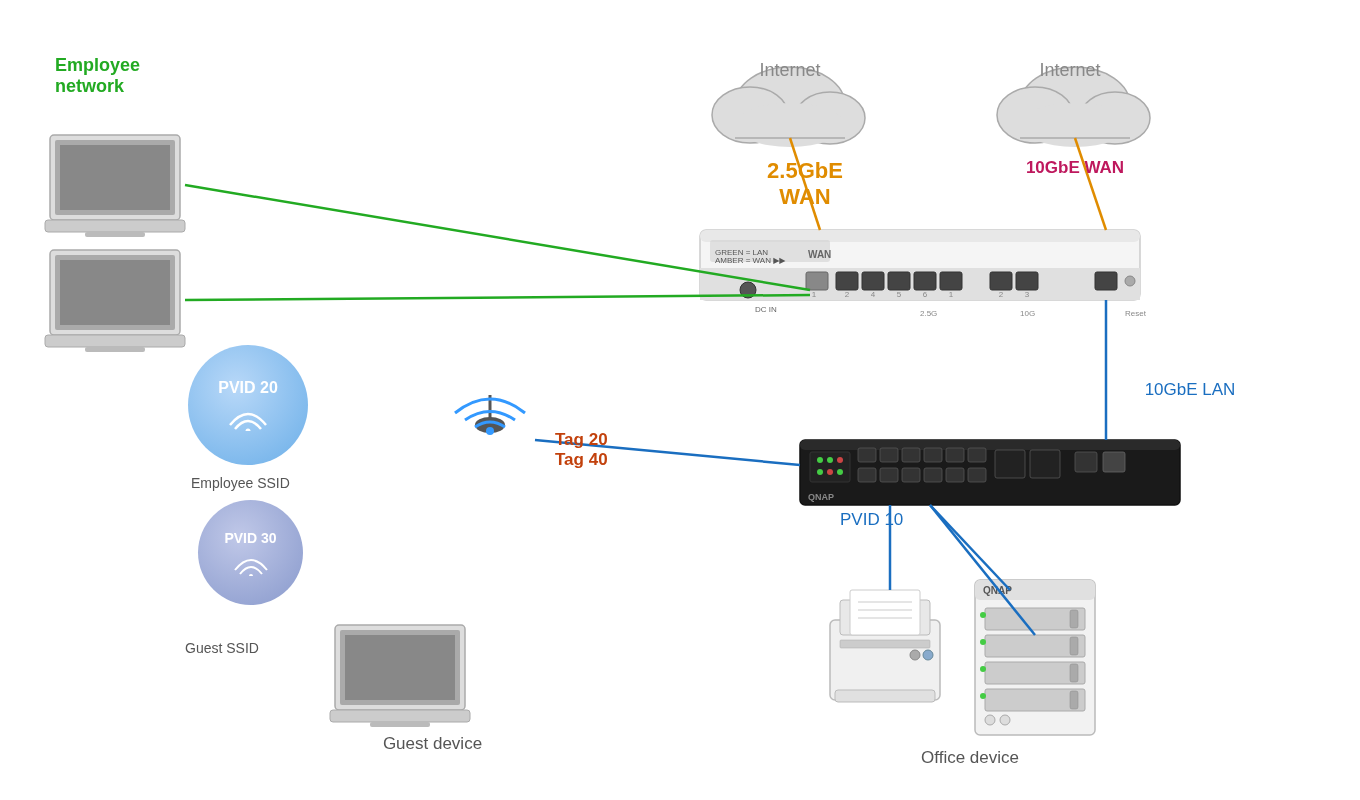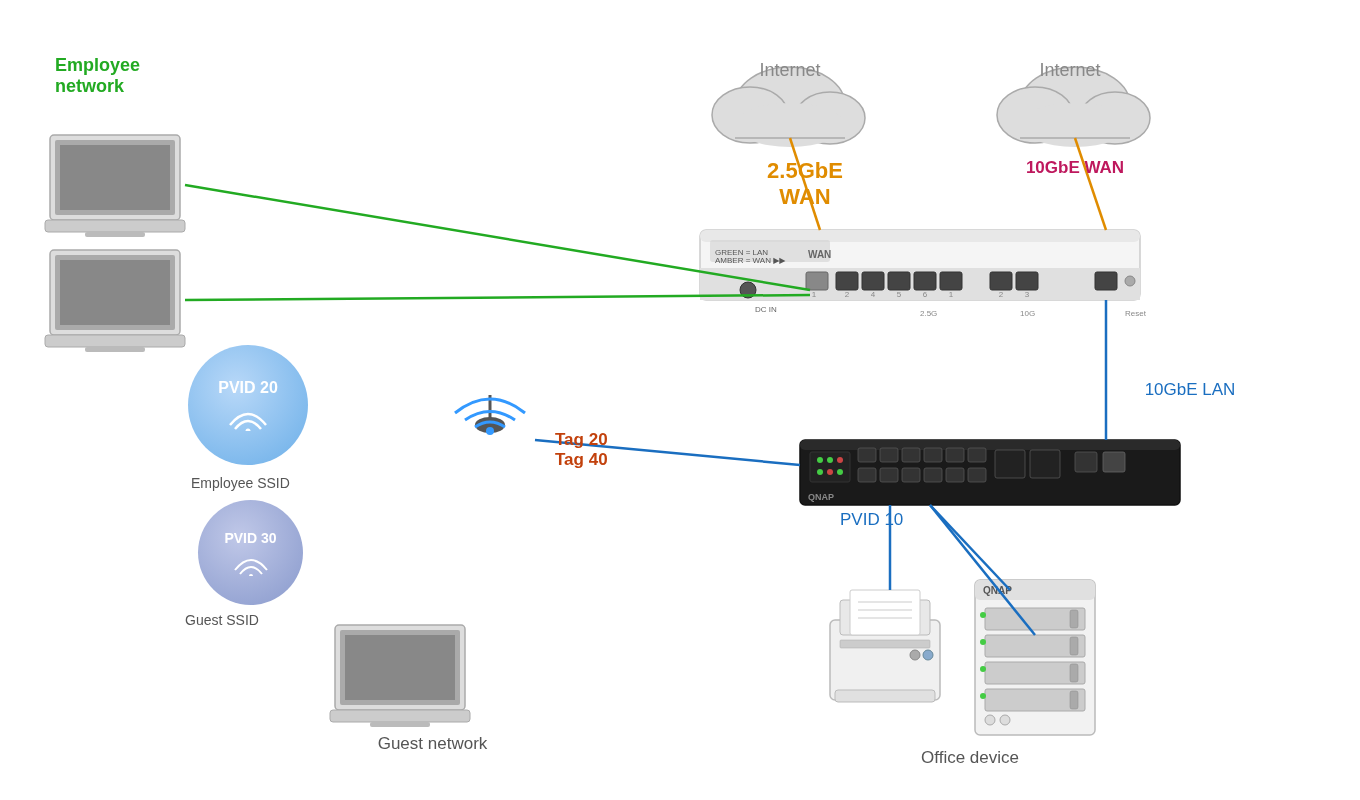--- a/index.html
+++ b/index.html
@@ -376,21 +376,21 @@
 
   <div class="pvid-circle pvid-30" style="background: radial-gradient(circle at 40% 35%, #c0c8e8, #8899cc);">
     <span class="pvid-text" style="font-size:14px;">PVID 30</span>
     <svg width="38" height="28" viewBox="0 0 38 28">
       <path d="M3,22 Q19,2 35,22" stroke="white" stroke-width="2" fill="none"></path>
       <path d="M8,26 Q19,12 30,26" stroke="white" stroke-width="2" fill="none"></path>
       <circle cx="19" cy="28" r="2" fill="white"></circle>
     </svg>
   </div>
 
-  <div style="position:absolute;left:185px;top:612px;color:#555;font-size:14px;text-align:center;">Guest SSID</div>
+  <div style="position:absolute;left:185px;top:640px;color:#555;font-size:14px;text-align:center;">Guest SSID</div>
 
   <div class="employee-network-label">
     <span style="white-space:pre-line;">Employee
 network</span>
   </div>
 
   <div class="internet-label-1">Internet</div>
 
   <div class="internet-label-2">Internet</div>
 
@@ -400,17 +400,17 @@
 
   <div class="tag-label">
     <div>Tag 20</div>
     <div>Tag 40</div>
   </div>
 
   <div class="pvid10-label">PVID 10</div>
 
   <div class="lan10gbe-label">10GbE LAN</div>
 
-  <div class="guest-network-label">Guest network</div>
+  <div class="guest-network-label">Guest device</div>
 
   <div class="office-device-label">Office device</div>
 
 </div>
 
 </body></html>

